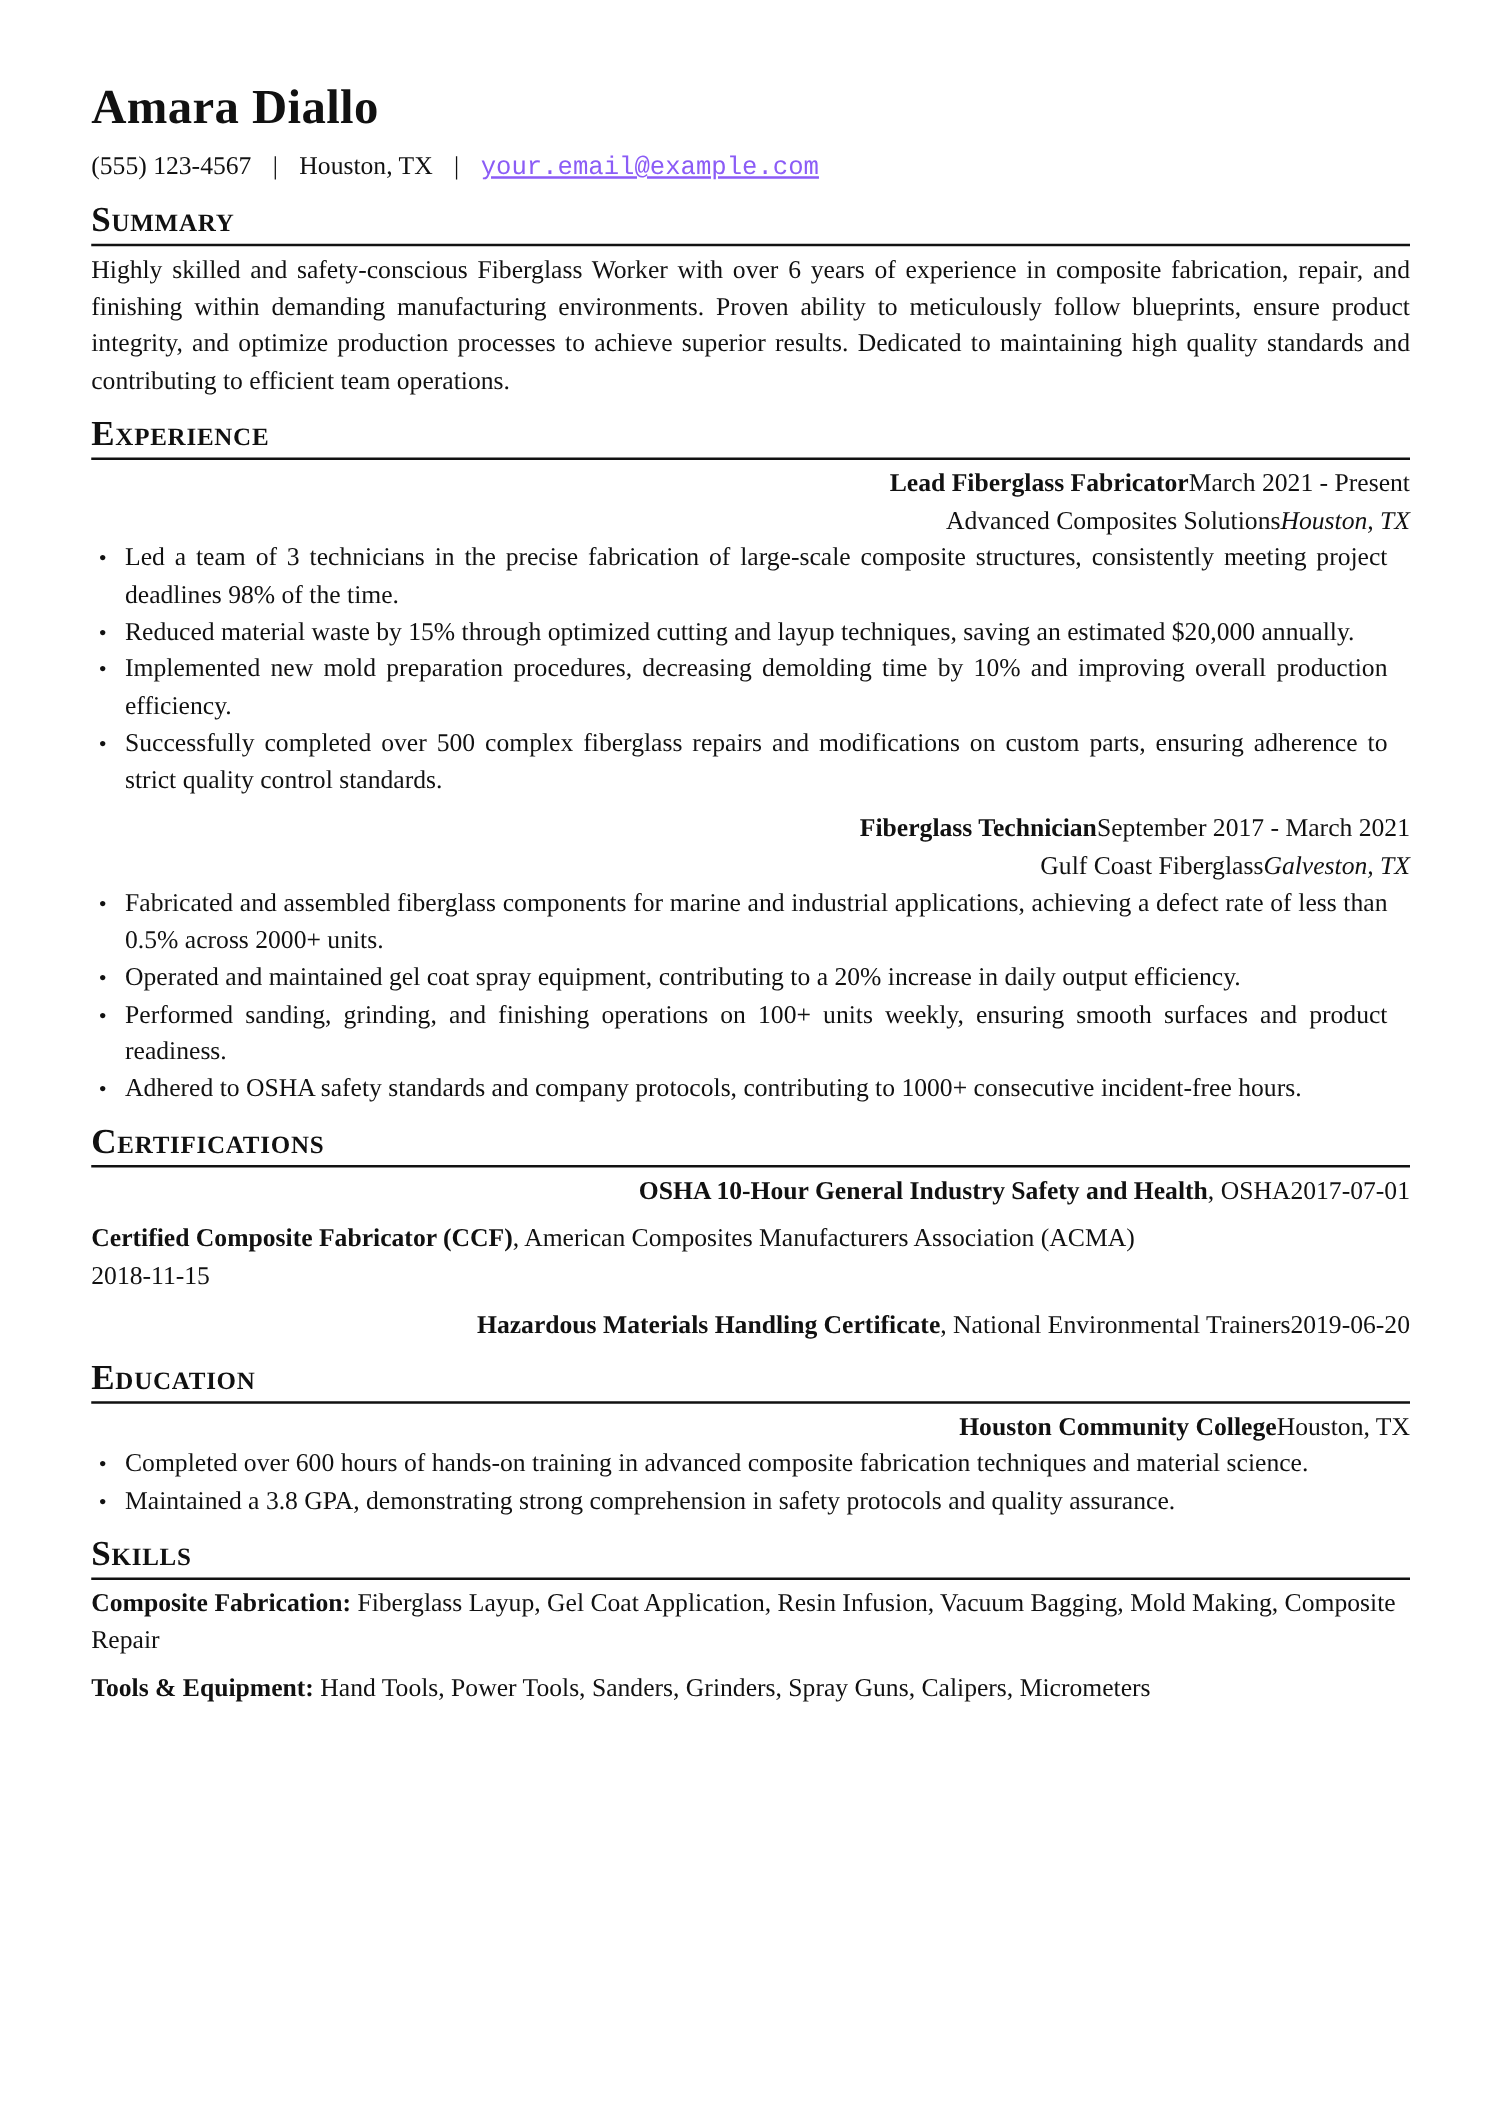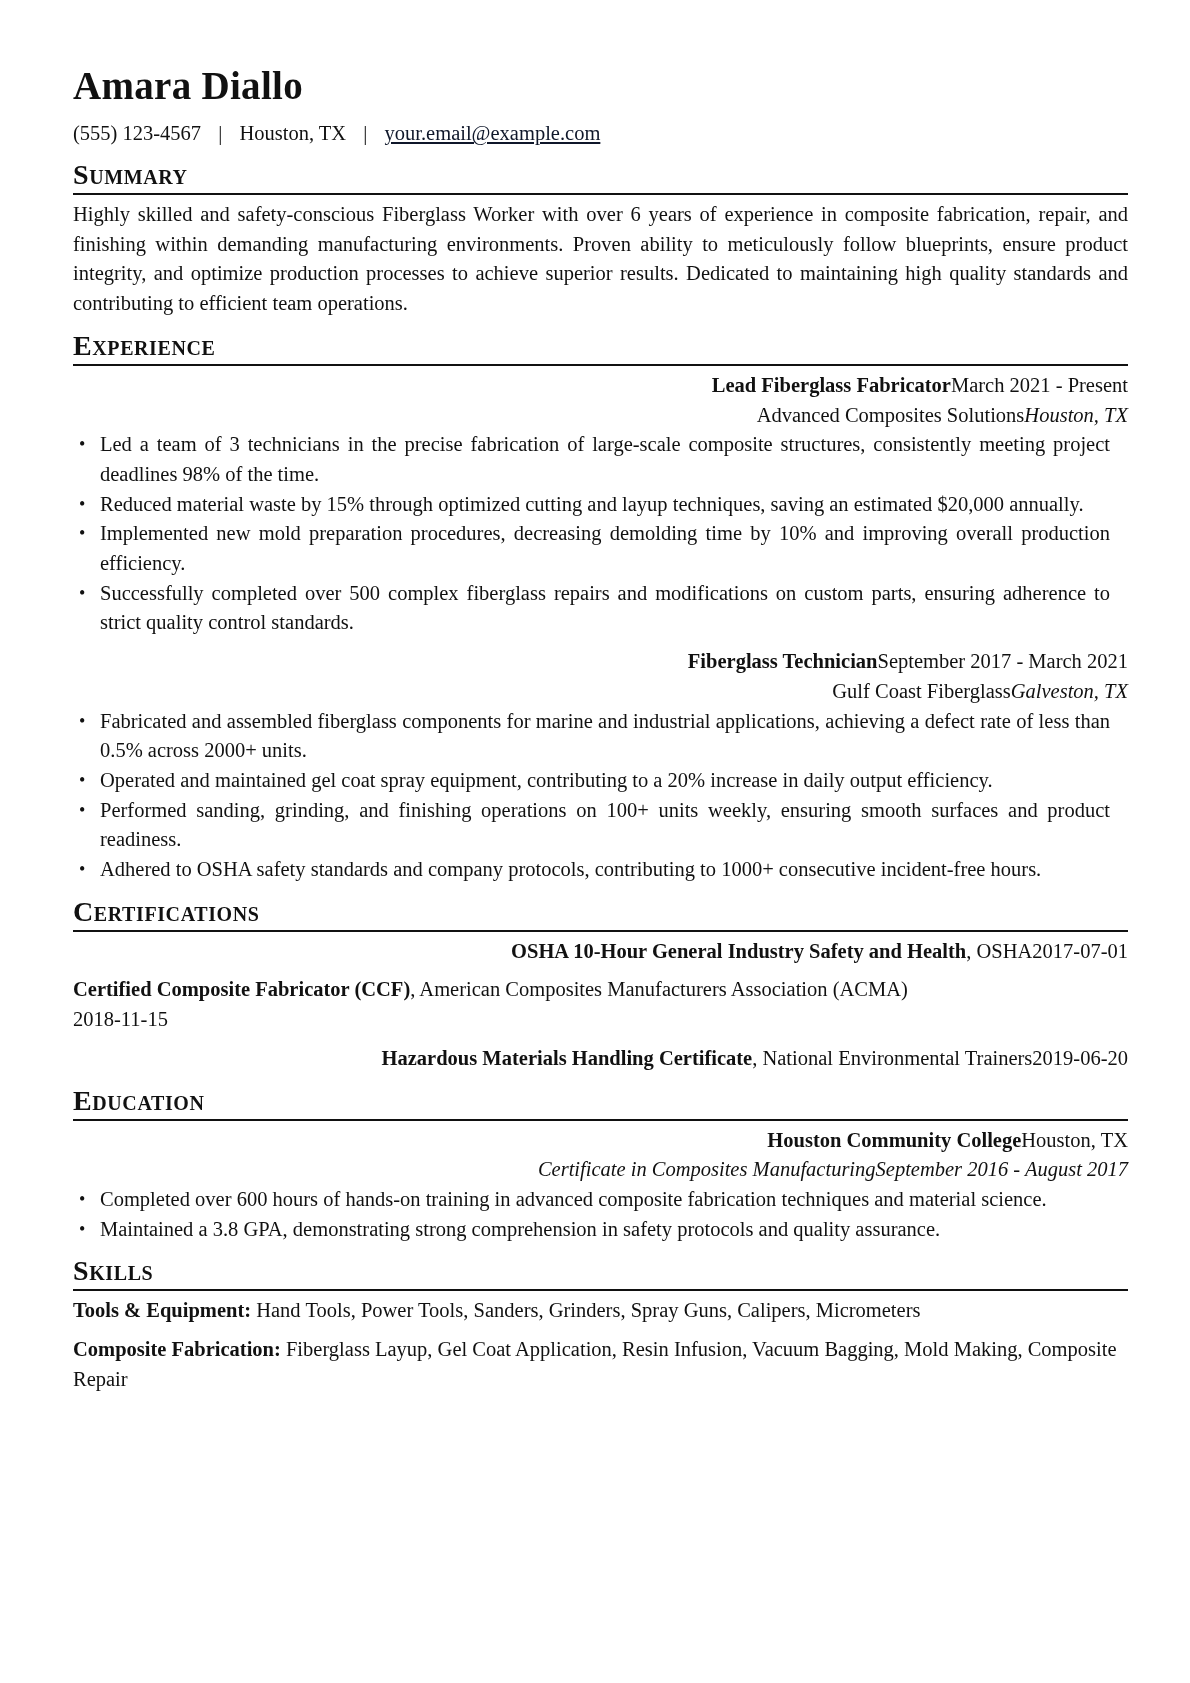--- a/index.html
+++ b/index.html
@@ -12,21 +12,21 @@
     position: absolute; left: 73px; top: 60px; width: 1055px;
     font-family: "Liberation Serif", "DejaVu Serif", serif;
     font-size: 20.5px; line-height: 29.7px;
   }
   .name {
     font-size: 39px; font-weight: bold; line-height: 52px; margin: 0;
     letter-spacing: 0.3px;
   }
   .contact { margin-top: 6px; line-height: 30px; }
   .contact .sep { display: inline-block; margin: 0 12px; }
-  .contact a { color: #0f172a; text-decoration: underline; }
+  .contact a { color: #8b5cf6; text-decoration: underline; font-family: Liberation Mono, monospace; }
   .section-title {
     font-variant: small-caps; font-weight: bold; font-size: 28px;
     letter-spacing: 0.6px; margin-top: 12px; line-height: 30px;
     padding-bottom: 3px; border-bottom: 2.2px solid #111;
   }
   .section-body { margin-top: 5px; }
   .summary { text-align: justify; hyphens: auto; }
   .row { display: flex; justify-content: flex-end; align-items: baseline; }
   .bold { font-weight: bold; }
   .ital { font-style: italic; }
@@ -109,35 +109,31 @@
       <span>2019-06-20</span>
     </div>
   </div>
 
   <div class="section-title">Education</div>
   <div class="section-body">
     <div class="row">
       <span class="bold">Houston Community College</span>
       <span>Houston, TX</span>
     </div>
-    <div class="row">
-      <span class="ital">Certificate in Composites Manufacturing</span>
-      <span class="ital">September 2016 - August 2017</span>
-    </div>
     <ul class="bullets">
       <li>Completed over 600 hours of hands-on training in advanced composite fabrication techniques and material science.</li>
       <li>Maintained a 3.8 GPA, demonstrating strong comprehension in safety protocols and quality assurance.</li>
     </ul>
   </div>
 
   <div class="section-title">Skills</div>
   <div class="section-body">
     <div class="skill">
+      <span class="bold">Composite Fabrication:</span>
+      <span>Fiberglass Layup, Gel Coat Application, Resin Infusion, Vacuum Bagging, Mold Making, Composite Repair</span>
+    </div>
+    <div class="skill">
       <span class="bold">Tools &amp; Equipment:</span>
       <span>Hand Tools, Power Tools, Sanders, Grinders, Spray Guns, Calipers, Micrometers</span>
-    </div>
-    <div class="skill">
-      <span class="bold">Composite Fabrication:</span>
-      <span>Fiberglass Layup, Gel Coat Application, Resin Infusion, Vacuum Bagging, Mold Making, Composite Repair</span>
     </div>
   </div>
 
 </div>
 
 </body></html>

